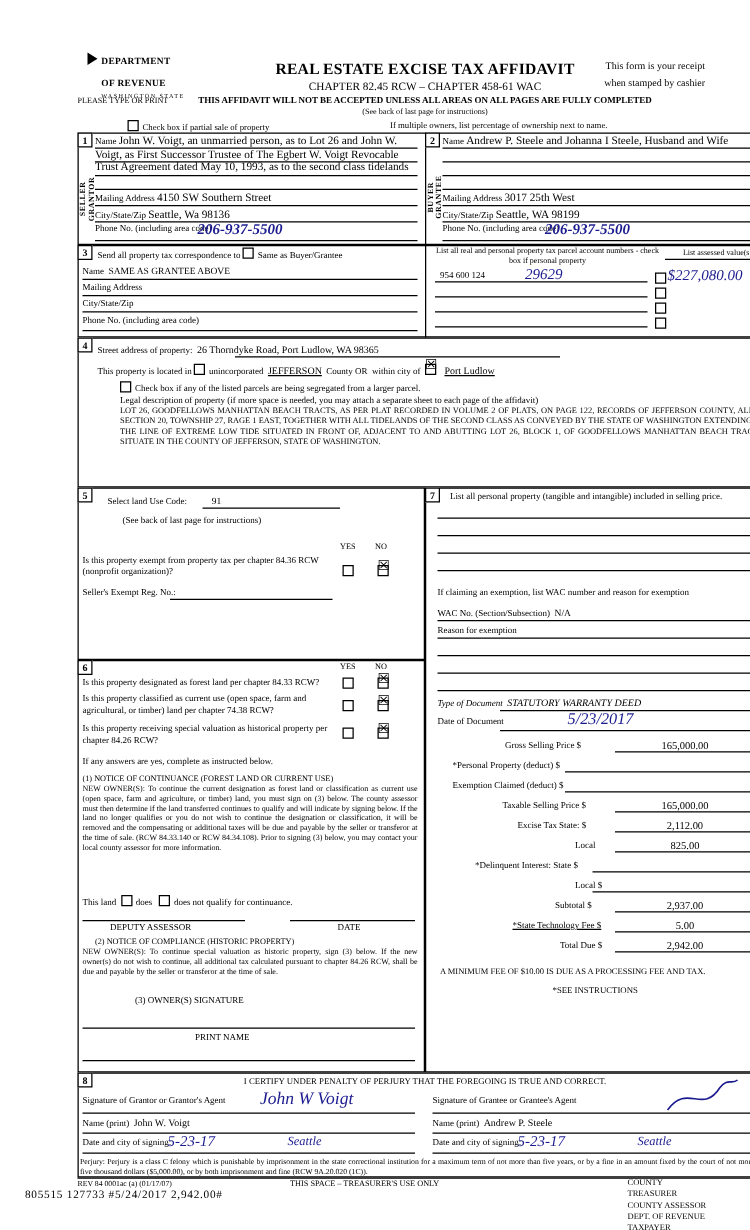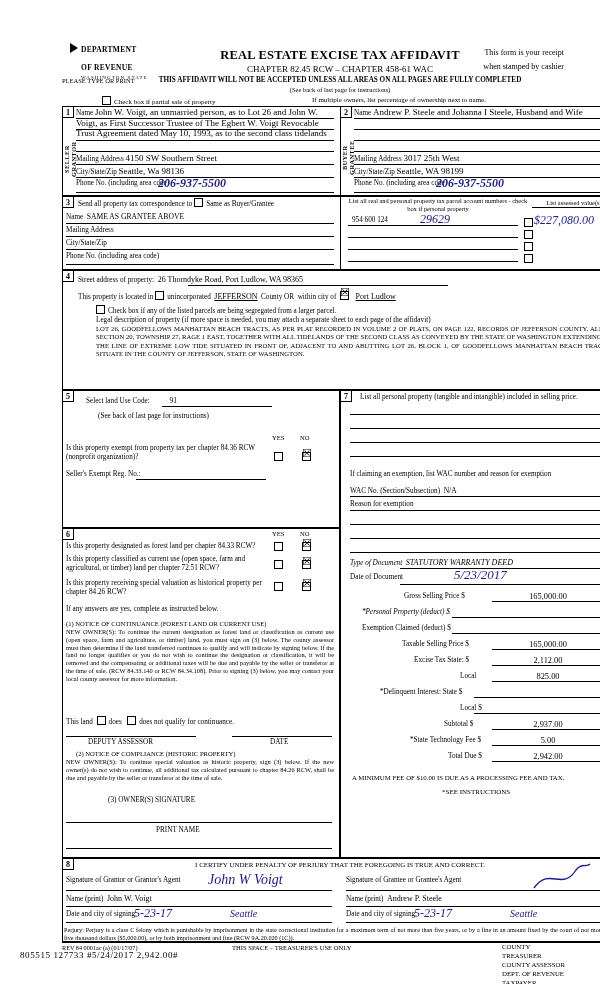--- a/index.html
+++ b/index.html
@@ -164,21 +164,21 @@
 
   <div class="box" style="left:0;top:492px;width:278px;height:330px;"></div>
   <div class="secnum" style="left:0;top:492px;">6</div>
   <div class="ynhdr" style="left:210px;top:494px;">YES</div>
   <div class="ynhdr" style="left:238px;top:494px;">NO</div>
 
   <div class="row" style="left:4px;top:506px;width:200px;line-height:9px;">Is this property designated as forest land per chapter 84.33 RCW?</div>
   <span class="bx" style="position:absolute;left:212px;top:506px;"></span>
   <span class="bx bxx" style="position:absolute;left:240px;top:506px;"></span>
 
-  <div class="row" style="left:4px;top:519px;width:200px;line-height:9px;">Is this property classified as current use (open space, farm and agricultural, or timber) land per chapter 72.51 RCW?</div>
+  <div class="row" style="left:4px;top:519px;width:200px;line-height:9px;">Is this property classified as current use (open space, farm and agricultural, or timber) land per chapter 74.38 RCW?</div>
   <span class="bx" style="position:absolute;left:212px;top:524px;"></span>
   <span class="bx bxx" style="position:absolute;left:240px;top:524px;"></span>
 
   <div class="row" style="left:4px;top:543px;width:200px;line-height:9px;">Is this property receiving special valuation as historical property per chapter 84.26 RCW?</div>
   <span class="bx" style="position:absolute;left:212px;top:546px;"></span>
   <span class="bx bxx" style="position:absolute;left:240px;top:546px;"></span>
 
   <div class="row" style="left:4px;top:569px;">If any answers are yes, complete as instructed below.</div>
   <div class="row" style="left:4px;top:584px;font-size:6.6px;">(1) NOTICE OF CONTINUANCE (FOREST LAND OR CURRENT USE)</div>
   <div class="legal" style="left:4px;top:592px;width:268px;font-size:6.4px;line-height:7.8px;">NEW OWNER(S): To continue the current designation as forest land or classification as current use (open space, farm and agriculture, or timber) land, you must sign on (3) below. The county assessor must then determine if the land transferred continues to qualify and will indicate by signing below. If the land no longer qualifies or you do not wish to continue the designation or classification, it will be removed and the compensating or additional taxes will be due and payable by the seller or transferor at the time of sale. (RCW 84.33.140 or RCW 84.34.108). Prior to signing (3) below, you may contact your local county assessor for more information.</div>
@@ -219,21 +219,21 @@
   <div class="row" style="left:288px;top:522px;font-style:italic;"><span>Type of Document</span>&nbsp;&nbsp;<span class="typed" style="font-size:8px;">STATUTORY WARRANTY DEED</span></div>
   <div class="line" style="left:338px;top:532px;width:206px;"></div>
   <div class="row" style="left:288px;top:537px;">Date of Document</div>
   <div class="hw blue" style="position:absolute;left:392px;top:531px;font-size:13px;font-style:italic;">5/23/2017</div>
   <div class="line" style="left:338px;top:548px;width:206px;"></div>
 
   <div class="row" style="left:342px;top:556px;">Gross Selling Price $</div>
   <div class="amt" style="left:430px;top:556px;width:112px;">165,000.00</div>
   <div class="line" style="left:430px;top:565px;width:114px;"></div>
 
-  <div class="row" style="left:300px;top:572px;font-style:italic;">*Personal Property (deduct) $</div>
+  <div class="row" style="left:300px;top:572px;">*Personal Property (deduct) $</div>
   <div class="amt" style="left:430px;top:572px;width:112px;"></div>
   <div class="line" style="left:390px;top:581px;width:154px;"></div>
 
   <div class="row" style="left:300px;top:588px;">Exemption Claimed (deduct) $</div>
   <div class="amt" style="left:430px;top:588px;width:112px;"></div>
   <div class="line" style="left:390px;top:597px;width:154px;"></div>
 
   <div class="row" style="left:340px;top:604px;">Taxable Selling Price $</div>
   <div class="amt" style="left:430px;top:604px;width:112px;">165,000.00</div>
   <div class="line" style="left:430px;top:613px;width:114px;"></div>
@@ -251,21 +251,21 @@
   <div class="line" style="left:412px;top:661px;width:132px;"></div>
 
   <div class="row" style="left:398px;top:668px;">Local $</div>
   <div class="amt" style="left:430px;top:668px;width:112px;"></div>
   <div class="line" style="left:412px;top:677px;width:132px;"></div>
 
   <div class="row" style="left:382px;top:684px;">Subtotal $</div>
   <div class="amt" style="left:430px;top:684px;width:112px;">2,937.00</div>
   <div class="line" style="left:430px;top:693px;width:114px;"></div>
 
-  <div class="row" style="left:348px;top:700px;">*State Technology Fee $</div>
+  <div class="row" style="left:348px;top:700px;text-decoration:underline;">*State Technology Fee $</div>
   <div class="amt" style="left:430px;top:700px;width:112px;">5.00</div>
   <div class="line" style="left:430px;top:709px;width:114px;"></div>
 
   <div class="row" style="left:386px;top:716px;">Total Due $</div>
   <div class="amt" style="left:430px;top:716px;width:112px;">2,942.00</div>
   <div class="line" style="left:430px;top:725px;width:114px;"></div>
 
   <div class="row" style="left:290px;top:738px;font-size:6.8px;">A MINIMUM FEE OF $10.00 IS DUE AS A PROCESSING FEE AND TAX.</div>
   <div class="row" style="left:380px;top:752px;font-size:7px;">*SEE INSTRUCTIONS</div>
 

